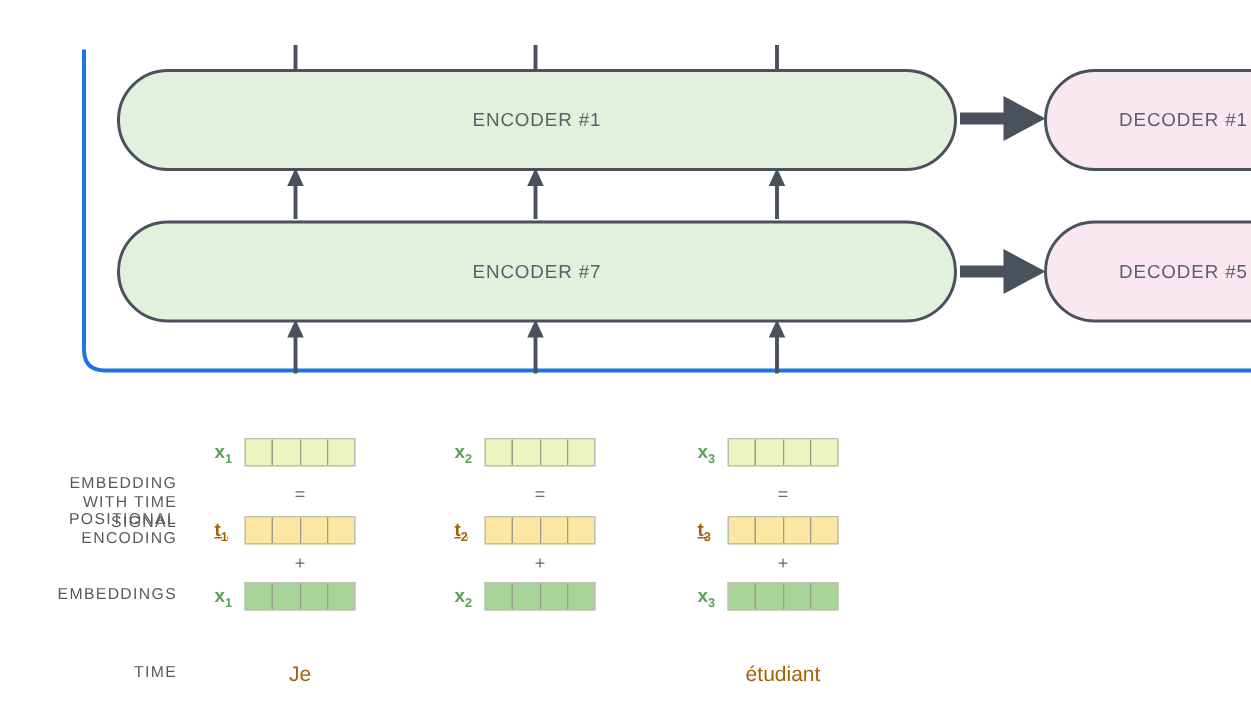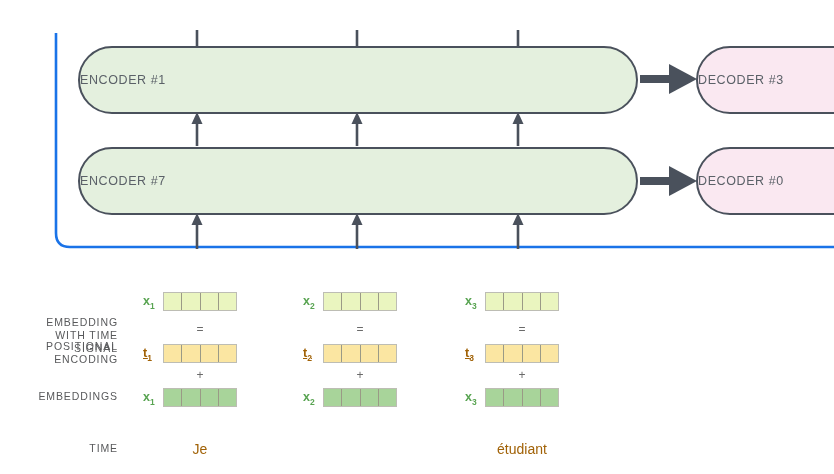--- a/index.html
+++ b/index.html
@@ -19,21 +19,21 @@
   }
 
   
   .block {
     position: absolute;
     box-sizing: border-box;
     border: 2px solid #4a515c;
     border-radius: 34px;
     display: flex;
     align-items: center;
-    justify-content: flex-start;
+    justify-content: center;
   }
   .block .block-label {
     font-size: 12.5px;
     letter-spacing: 0.6px;
     color: #5b6168;
     font-family: "Liberation Sans", sans-serif;
     white-space: nowrap;
   }
   .encoder-block { background: #e4f0de; }
   .decoder-block { background: #fae8f1; }
@@ -157,25 +157,25 @@
 
   <div class="block encoder-block" style="left:78px; top:46px; width:560px; height:68px;">
     <span class="block-label">ENCODER #1</span>
   </div>
 
   <div class="block encoder-block" style="left:78px; top:147px; width:560px; height:68px;">
     <span class="block-label">ENCODER #7</span>
   </div>
 
   <div class="block decoder-block" style="left:696px; top:46px; width:290px; height:68px;">
-    <span class="block-label" style="margin-right:104px;">DECODER #3</span>
+    <span class="block-label" style="margin-right:104px;">DECODER #1</span>
   </div>
 
   <div class="block decoder-block" style="left:696px; top:147px; width:290px; height:68px;">
-    <span class="block-label" style="margin-right:104px;">DECODER #0</span>
+    <span class="block-label" style="margin-right:104px;">DECODER #5</span>
   </div>
 
   <div class="row-caption" style="left:18px; top:272px; width:100px; white-space:pre-line;margin-top:44px;">EMBEDDING
 WITH TIME
 SIGNAL</div>
 
   <div class="row-caption" style="left:18px; top:340px; width:100px; white-space:pre-line;">POSITIONAL
 ENCODING</div>
 
   <div class="row-caption" style="left:18px; top:390px; width:100px;">EMBEDDINGS</div>

